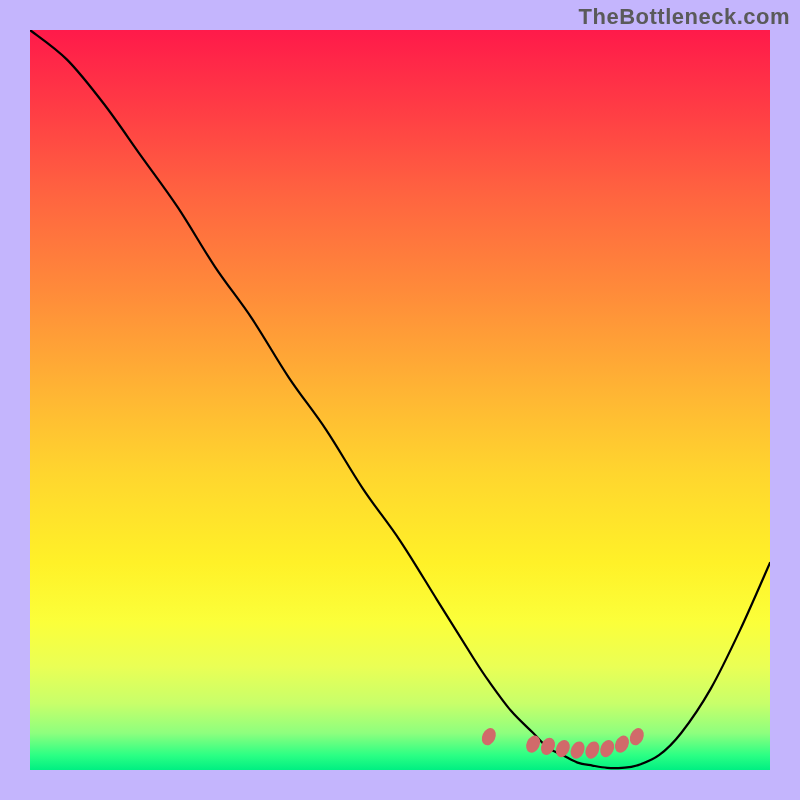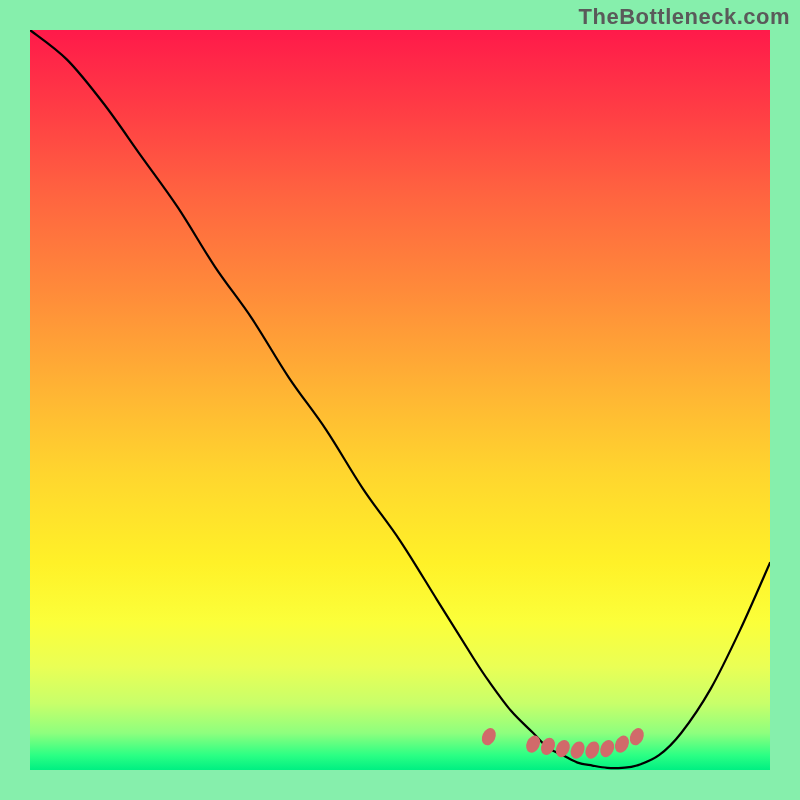--- a/index.html
+++ b/index.html
@@ -1,21 +1,21 @@
 <!DOCTYPE html>
 <html><head>
 <meta charset="utf-8">
 <style>
   * { margin: 0; padding: 0; box-sizing: border-box; }
   html, body { width: 800px; height: 800px; overflow: hidden; background: #000; }
   .frame {
     position: relative;
     width: 800px;
     height: 800px;
-    background: #86efac;
+    background: #c4b5fd;
   }
   .watermark {
     position: absolute;
     top: 4px;
     right: 10px;
     font-family: Arial, Helvetica, sans-serif;
     font-size: 22px;
     font-weight: bold;
     color: #5a5a5a;
     letter-spacing: 0.5px;

